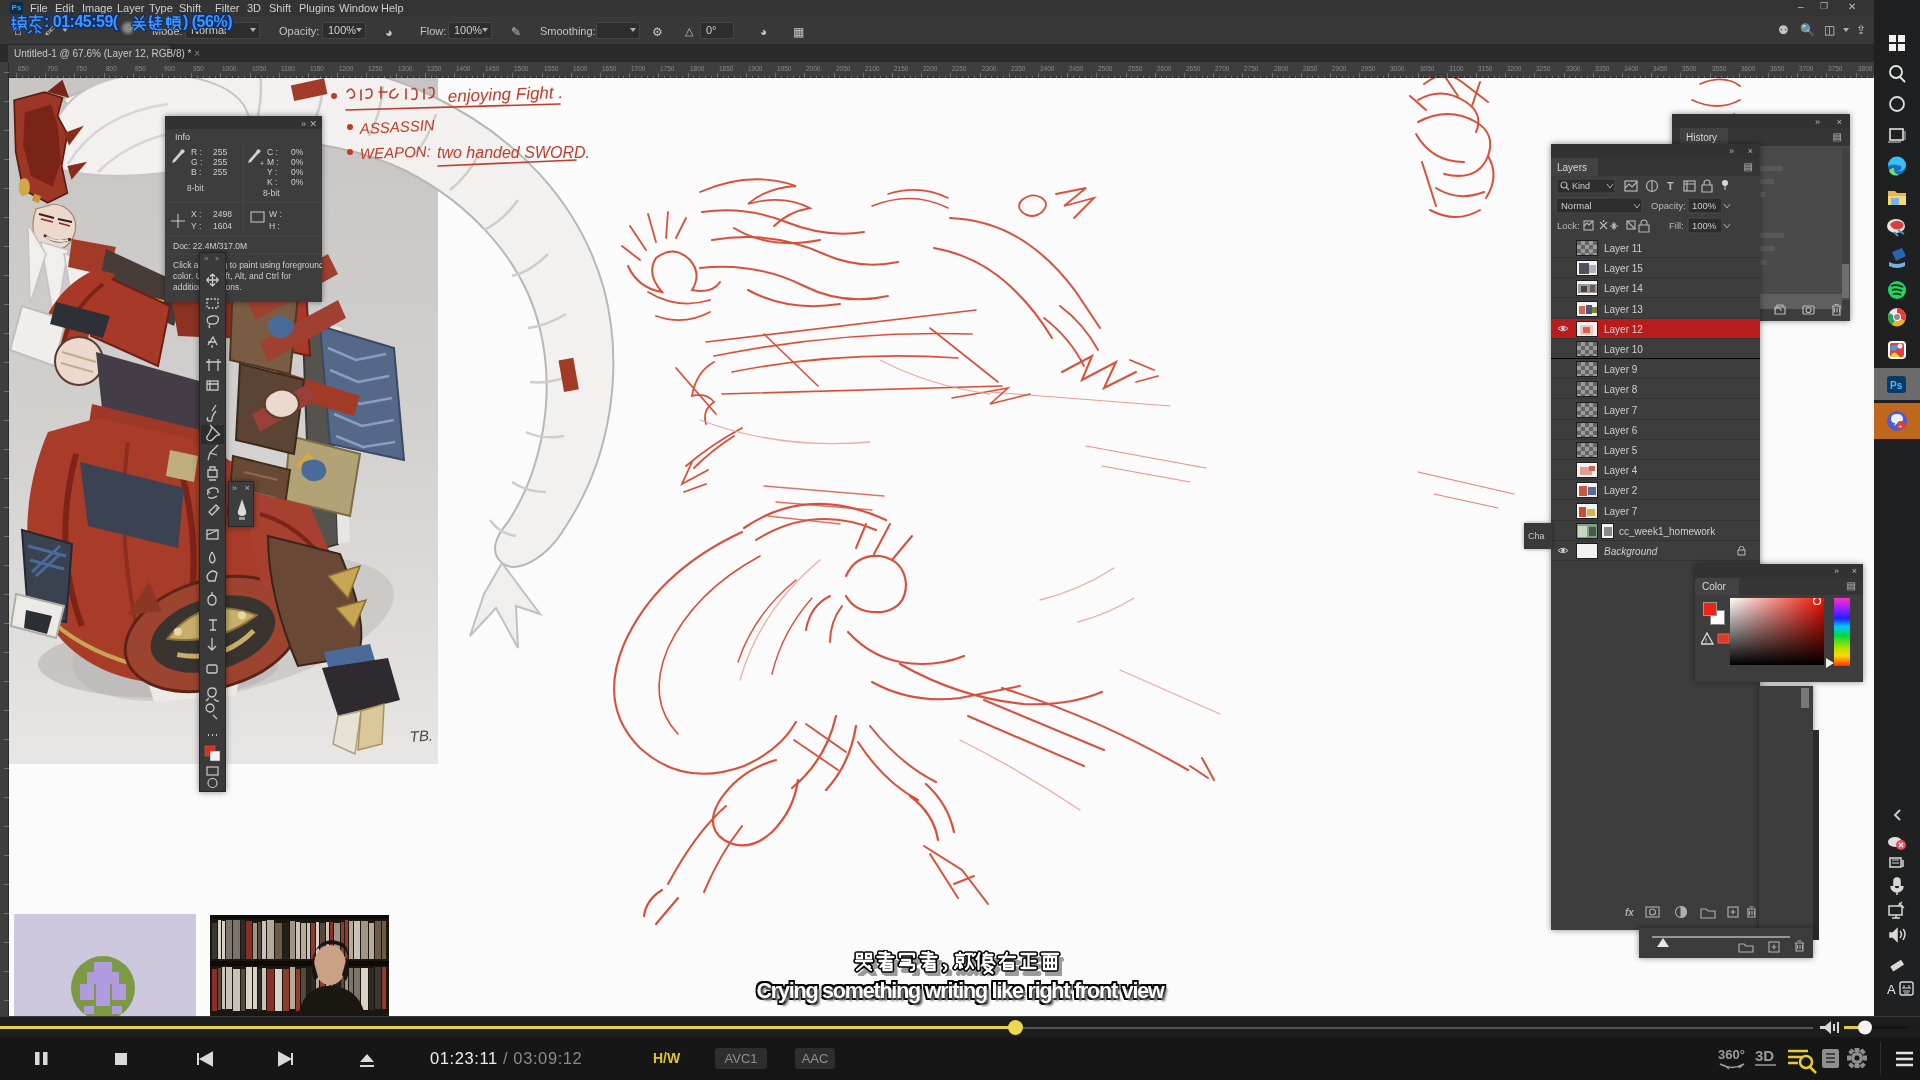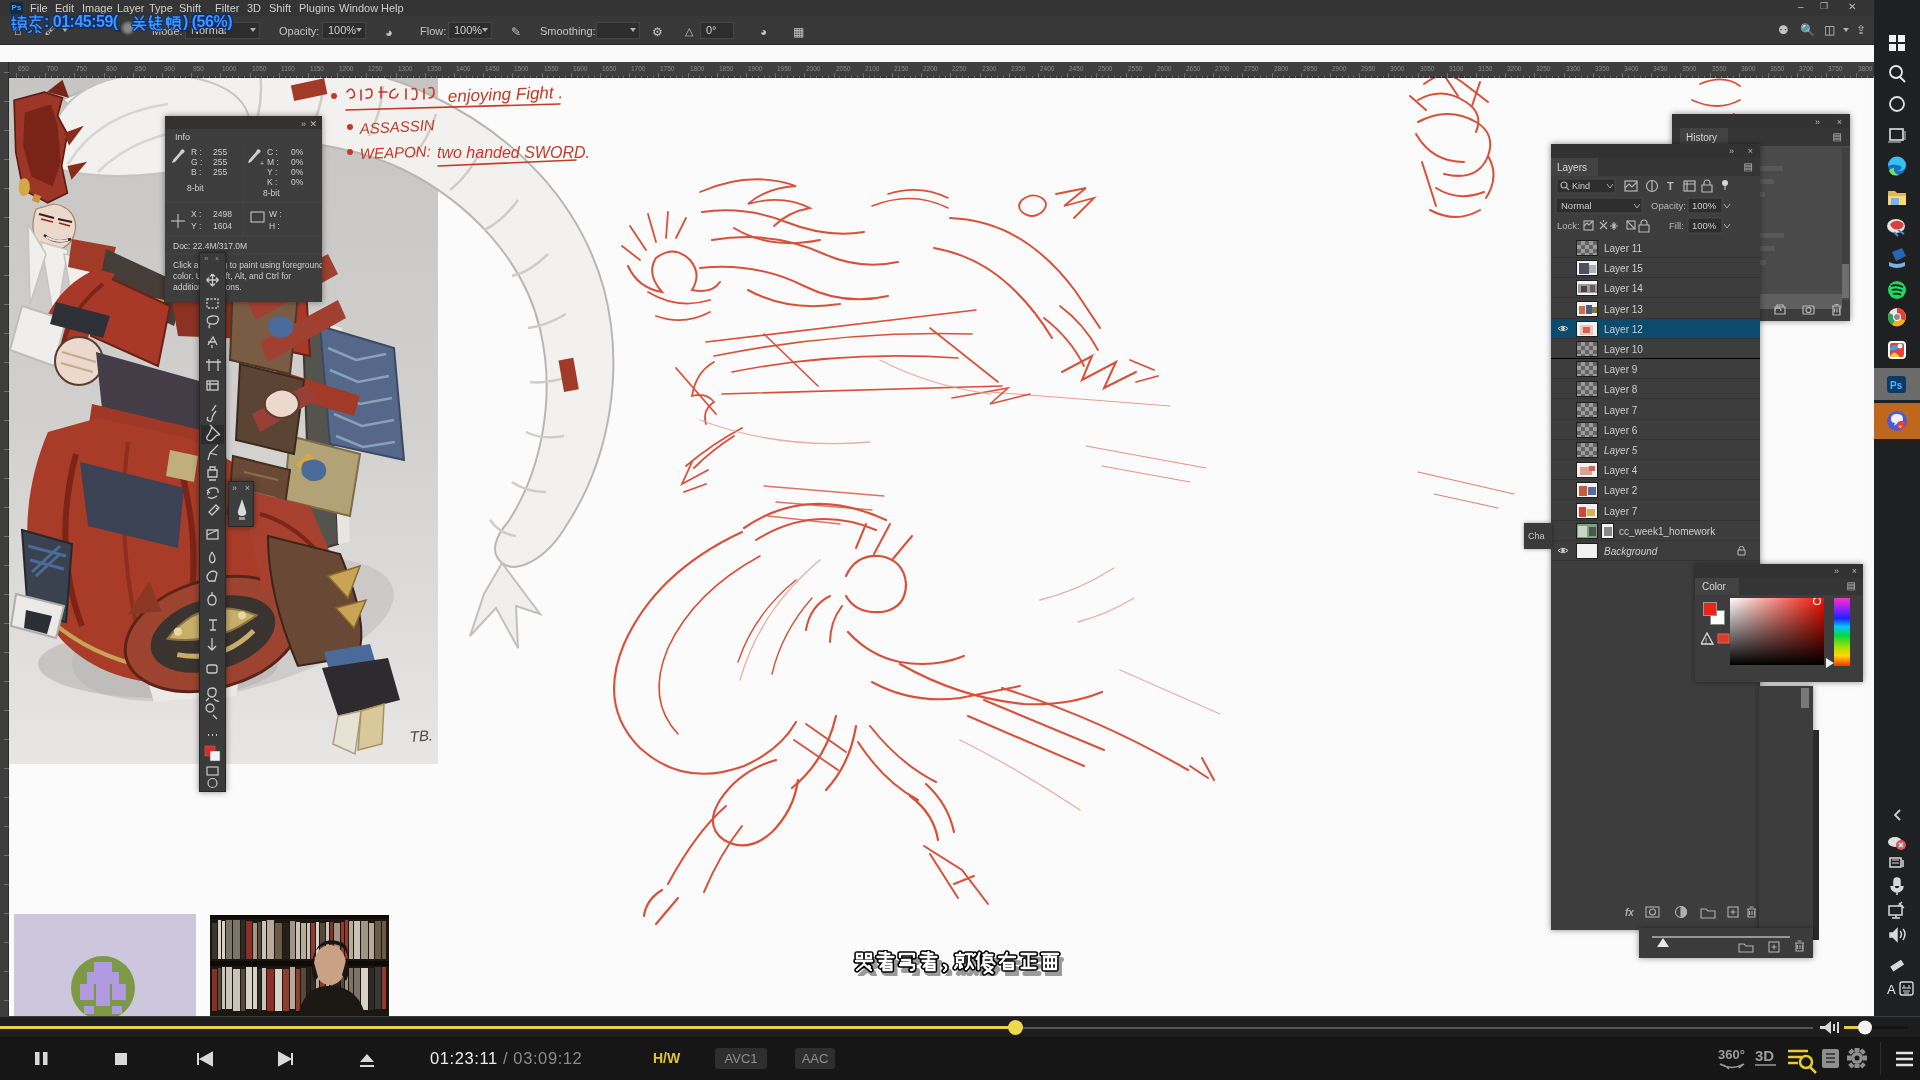--- a/index.html
+++ b/index.html
@@ -743,20 +743,23 @@
 <div class="t" style="left:685px;font-size:11px">△</div>
 <div class="obox" style="left:700px;width:34px">0°</div>
 <div class="t" style="left:760px;font-size:12px">◕</div>
 <div class="t" style="left:793px;font-size:12px">▦</div>
 <div class="t" style="left:1778px;top:7px;font-size:12px">⚉</div>
 <div class="t" style="left:1800px;top:7px;font-size:12px">🔍</div>
 <div class="t" style="left:1824px;top:7px;font-size:12px">◫</div>
       <div class="carr" style="left:1843px"></div>
 <div class="t" style="left:1856px;top:7px;font-size:12px">⇪</div>
 </div>
+<div id="tabbar" class="abs">
+      <div id="dtab">Untitled-1 @ 67.6% (Layer 12, RGB/8) * <span style="color:#888">×</span></div>
+    </div>
 <svg width="0" height="0" style="position:absolute">
 <defs>
  <g id="g_sou">
           <path fill="none" d="M3,3 v13 m-2,-9 h5 m-5,5 h5 m0,4 q-2,3 -3,3 M9,4 h9 m-5,-2 v4 M9,8 h9 v4 h-9 z M9,15 h9 m-6,-3 l-2,7 m6,-7 l3,6"></path>
         </g>
  <g id="g_suo">
           <path fill="none" d="M2,3 h16 m-9,-2 v4 M5,7 h10 m-8,0 q-3,6 -5,7 q8,-2 8,4 m0,-6 l6,5 m-12,3 l-4,3 m10,-3 v4 m2,-4 l4,3"></path>
         </g>
  <g id="g_guan">
           <path fill="none" d="M5,3 l3,3 m7,-4 l-3,4 M4,9 h12 M2,13 h16 m-8,-4 v4 m0,0 l-6,6 m6,-6 l6,6"></path>
@@ -1028,21 +1031,21 @@
 <div class="nm" style="left:53px;">Layer 14</div>
 </div>
 <div class="lrow" style="top:154.6px;border-bottom:1px solid #333">
 <div class="thumbw">
           <i style="left:2px;top:4px;width:6px;height:8px;background:#d06a4a"></i>
           <i style="left:9px;top:3px;width:6px;height:9px;background:#4a5a78"></i>
           <i style="left:15px;top:5px;width:5px;height:6px;background:#8a7a3a"></i>
         </div>
 <div class="nm" style="left:53px;">Layer 13</div>
 </div>
-<div class="lrow" style="top:174.8px;background:#0c4a6e;border-bottom:1px solid #333">
+<div class="lrow" style="top:174.8px;background:#b91c1c;border-bottom:1px solid #333">
 <svg class="eye" viewBox="0 0 12 9">
           <path d="M 1,4.5 Q 6,0 11,4.5 Q 6,9 1,4.5 Z" fill="none" stroke="#ccc"></path>
           <circle cx="6" cy="4.5" r="1.8" fill="#ccc"></circle>
         </svg>
 <div class="thumbw">
           <i style="left:3px;top:3px;width:13px;height:10px;background:#e8c8c0"></i>
           <i style="left:6px;top:5px;width:7px;height:6px;background:#d9604a"></i>
         </div>
 <div class="nm" style="left:53px;">Layer 12</div>
 </div>
@@ -1061,21 +1064,21 @@
 <div class="lrow" style="top:255.6px;border-bottom:1px solid #333">
 <div class="thumb"></div>
 <div class="nm" style="left:53px;">Layer 7</div>
 </div>
 <div class="lrow" style="top:275.8px;border-bottom:1px solid #333">
 <div class="thumb"></div>
 <div class="nm" style="left:53px;">Layer 6</div>
 </div>
 <div class="lrow" style="top:296.0px;border-bottom:1px solid #333">
 <div class="thumb"></div>
-<div class="nm" style="left:53px;font-style:italic;">Layer 5</div>
+<div class="nm" style="left:53px;">Layer 5</div>
 </div>
 <div class="lrow" style="top:316.2px;border-bottom:1px solid #333">
 <div class="thumbw">
           <i style="left:3px;top:4px;width:12px;height:8px;background:#e0a090"></i>
           <i style="left:12px;top:3px;width:6px;height:5px;background:#c86a50"></i>
         </div>
 <div class="nm" style="left:53px;">Layer 4</div>
 </div>
 <div class="lrow" style="top:336.4px;border-bottom:1px solid #333">
 <div class="thumbw">
@@ -1404,20 +1407,21 @@
         <use href="#g_zhe" transform="translate(66.5,1)"></use>
   <use href="#g_dou" transform="translate(88,1)"></use>
         <use href="#g_jiu" transform="translate(102,1)"></use>
   <use href="#g_xiang" transform="translate(123.5,1)"></use>
         <use href="#g_you" transform="translate(145,1)"></use>
   <use href="#g_zheng" transform="translate(166.5,1)"></use>
         <use href="#g_mian" transform="translate(188,1)"></use>
  </g>
 </svg>
 
+<div id="sub-en" class="abs">Crying something writing like right front view</div>
 <div id="pstrip" class="abs">
       <div id="pbar-played" class="abs"></div>
       <div id="pbar-rest" class="abs"></div>
       <div id="pknob" class="abs"></div>
 <svg class="abs" style="left:1818px;top:2px" width="100" height="18" viewBox="0 0 100 18">
 <path d="M 2,7 h 5 l 6,-5 v 13 l -6,-5 h -5 z" fill="#d8d8d8"></path>
         <path d="M 16,5 v 7 M 20,3 v 11" stroke="#d8d8d8" stroke-width="2"></path>
 <rect x="26" y="7" width="21" height="3" fill="#e3cb3e"></rect>
         <rect x="47" y="7.5" width="43" height="2" fill="#111"></rect>
 <circle cx="47" cy="8.5" r="7" fill="#f2f2f2"></circle>

